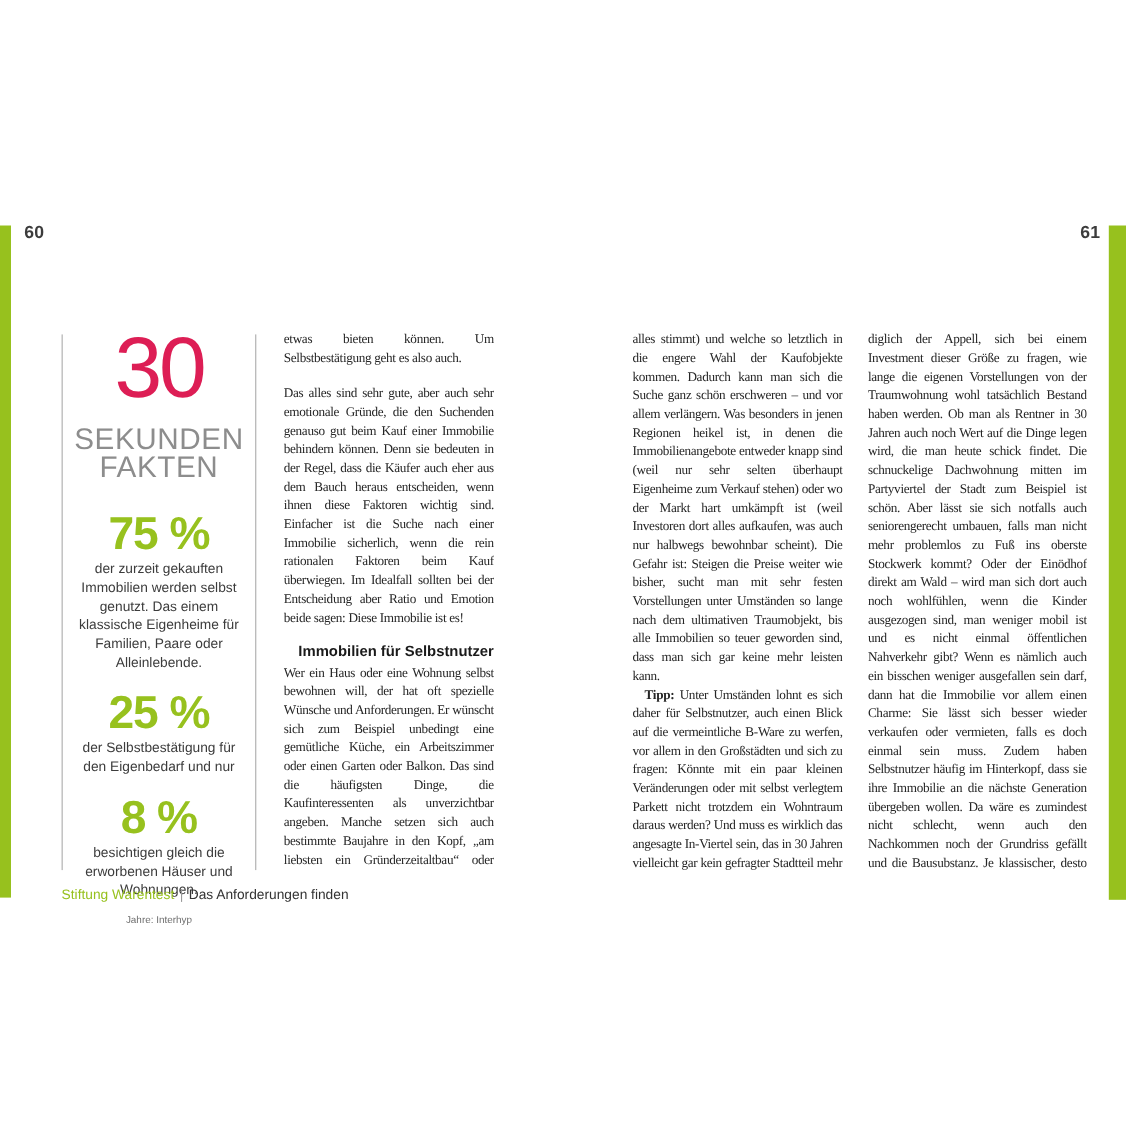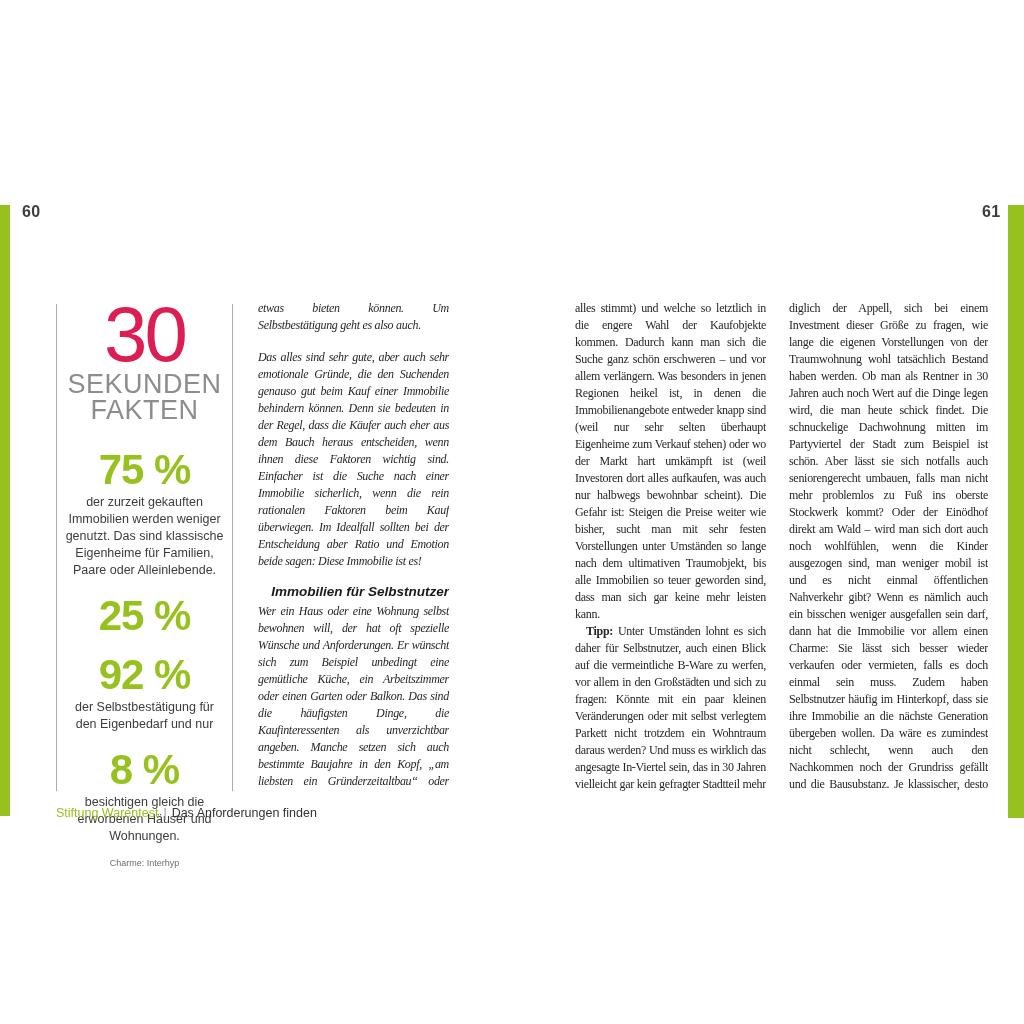--- a/index.html
+++ b/index.html
@@ -22,36 +22,36 @@
   
   .sidebar{
     position:absolute;left:56px;top:304px;width:177px;height:487px;
     border-left:1px solid #ababab;border-right:1px solid #ababab;
     box-sizing:border-box;text-align:center;padding:2px 8px 0 8px;
   }
   .big-number{
     font-size:78px;line-height:.88;font-weight:normal;color:#dd1e55;
     letter-spacing:-3px;margin-top:-6px;
   }
-  .fact-title{font-size:27px;line-height:.96;color:#8d8d8d;letter-spacing:.5px;margin-top:3px;}
+  .fact-title{font-size:27px;line-height:.96;color:#8d8d8d;letter-spacing:.5px;margin-top:18px;}
   .fact-value{font-size:42px;line-height:1;font-weight:bold;color:#97c11e;letter-spacing:-1px;}
   .fact-value.v75{margin-top:26px;}
   .fact-value.v25{margin-top:16px;}
   .fact-value.v92{margin-top:17px;}
   .fact-value.v8{margin-top:16px;}
   .fact-text{font-size:12.5px;line-height:1.36;color:#3c3c3c;margin-top:3px;}
   .fact-source{font-size:9px;color:#6e6e6e;margin-top:13px;}
 
   
   .col{
     position:absolute;top:300px;height:492px;overflow:hidden;
     font-family:"Liberation Serif", serif;font-size:12px;line-height:17px;
     letter-spacing:-0.3px;color:#262626;text-align:justify;
   }
-  .col-1{left:258px;width:191px;font-style:italic;}
+  .col-1{left:258px;width:191px;}
   .col-2{left:575px;width:191px;}
   .col-3{left:789px;width:199px;}
   .col p{margin:0;}
   .para-indent-block{margin-left:22px;margin-right:-2px;}
   .para-gap{margin-top:15px !important;}
   .first-line-indent{text-indent:11px;}
   .col h3{
     font-family:"Liberation Sans", sans-serif;font-size:13.5px;color:#1a1a1a;
     margin:13px 0 3px 0;letter-spacing:0;text-align:right;
   }
@@ -75,31 +75,30 @@
 <div class="page-num right">61</div>
 
 <aside class="sidebar">
   <div class="big-number">30</div>
   <div class="fact-title">
     <div>SEKUNDEN</div>
     <div>FAKTEN</div>
   </div>
 
   <div class="fact-value v75">75 %</div>
-  <div class="fact-text">der zurzeit gekauften Immobilien werden weniger genutzt. Das sind klassische Eigenheime für Familien, Paare oder Alleinlebende.</div>
+  <div class="fact-text">der zurzeit gekauften Immobilien werden selbst genutzt. Das einem klassische Eigenheime für Familien, Paare oder Alleinlebende.</div>
 
   <div class="fact-value v25">25 %</div>
 
-  <div class="fact-value v92">92 %</div>
   <div class="fact-text">der Selbstbestätigung für den Eigenbedarf und nur</div>
 
   <div class="fact-value v8">8 %</div>
   <div class="fact-text">besichtigen gleich die erworbenen Häuser und Wohnungen.</div>
 
-  <div class="fact-source">Charme: Interhyp</div>
+  <div class="fact-source">Jahre: Interhyp</div>
 </aside>
 
 <div class="col col-1">
   <p class="para-indent-block">etwas bieten können. Um Selbstbestätigung geht es also auch.</p>
   <p class="para-gap">Das alles sind sehr gute, aber auch sehr emotionale Gründe, die den Suchenden genauso gut beim Kauf einer Immobilie behindern können. Denn sie bedeuten in der Regel, dass die Käufer auch eher aus dem Bauch heraus entscheiden, wenn ihnen diese Faktoren wichtig sind. Einfacher ist die Suche nach einer Immobilie sicherlich, wenn die rein rationalen Faktoren beim Kauf überwiegen. Im Idealfall sollten bei der Entscheidung aber Ratio und Emotion beide sagen: Diese Immobilie ist es!</p>
   <h3>Immobilien für Selbstnutzer</h3>
   <p>Wer ein Haus oder eine Wohnung selbst bewohnen will, der hat oft spezielle Wünsche und Anforderungen. Er wünscht sich zum Beispiel unbedingt eine gemütliche Küche, ein Arbeitszimmer oder einen Garten oder Balkon. Das sind die häufigsten Dinge, die Kaufinteressenten als unverzichtbar angeben. Manche setzen sich auch bestimmte Baujahre in den Kopf, „am liebsten ein Gründerzeitaltbau“ oder „einen Neubau“ aber „bloß keine 60er Jahre!“ heißt es dann. Oder sie bestehen auf einer Doppelgarage und einer Lage am Waldrand oder im In-Viertel. Mit dieser Vorauswahl grenzen sie oft bereits erheblich ein, welche Immobilien sie überhaupt besichtigen, welche ihnen tatsächlich gefallen (natürlich die mit dem ganz besonderen Charme, bei denen</p>
 </div>
 
 <div class="col col-2">

